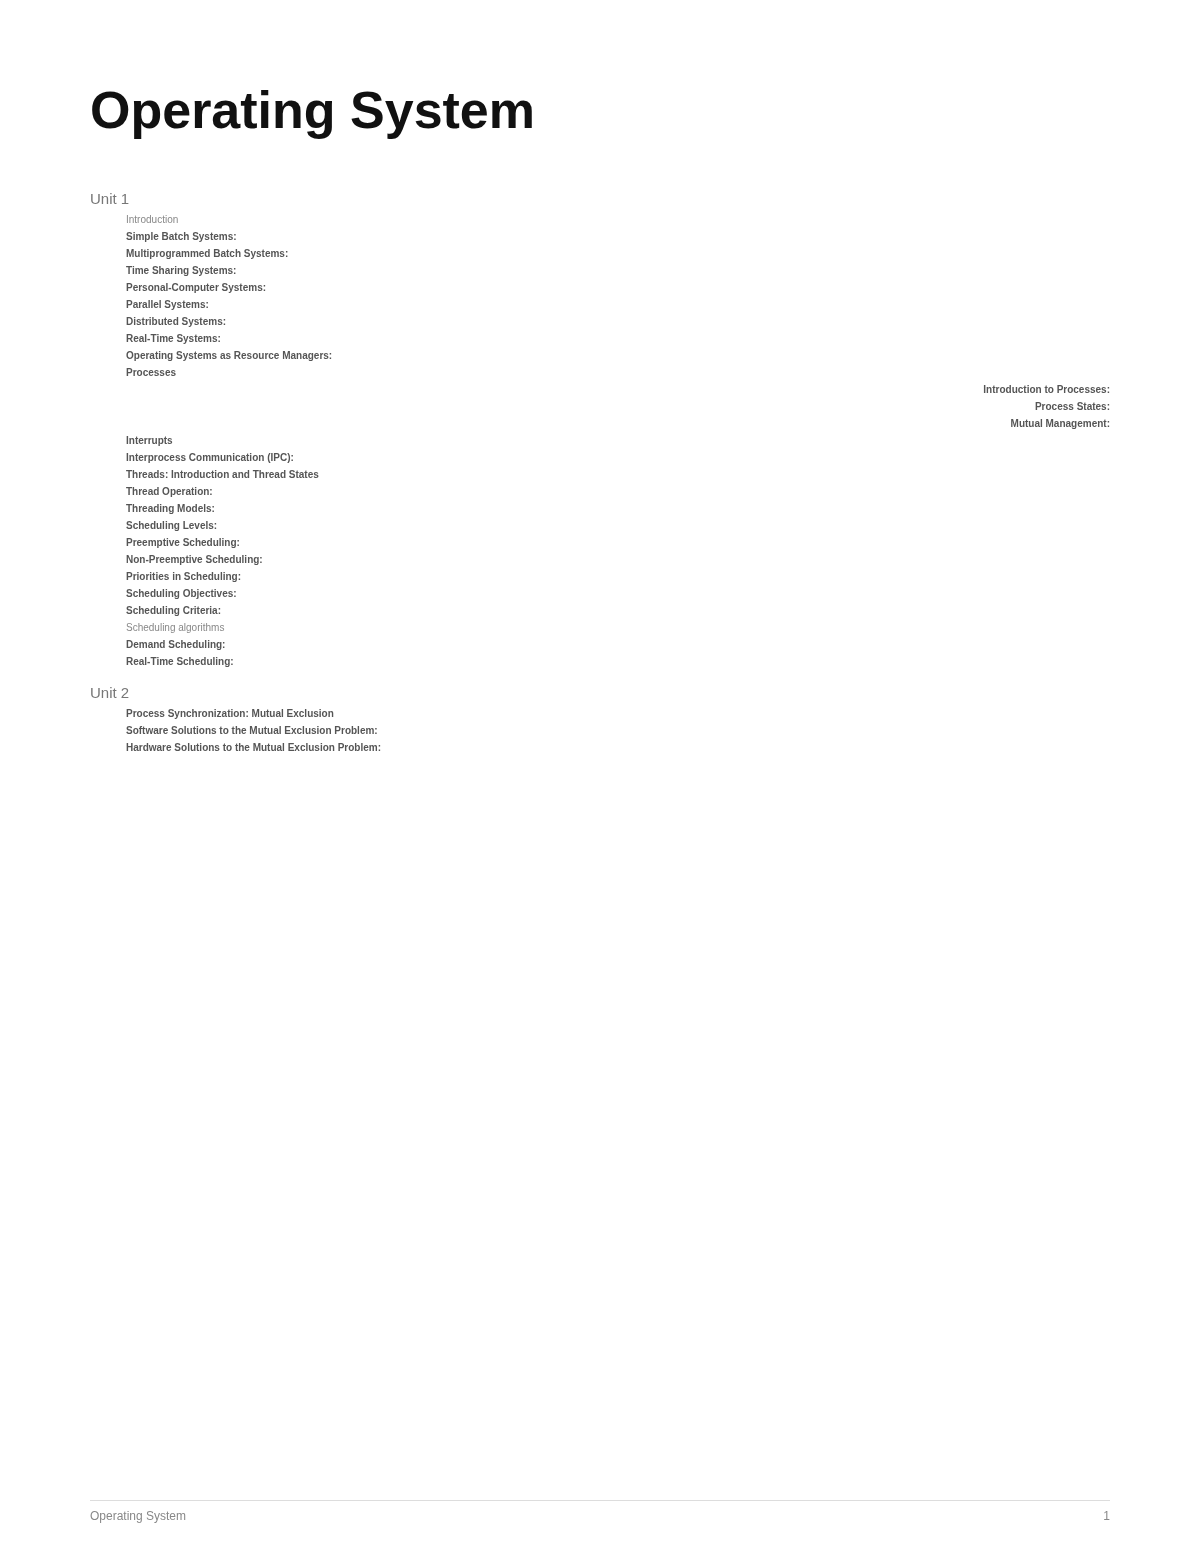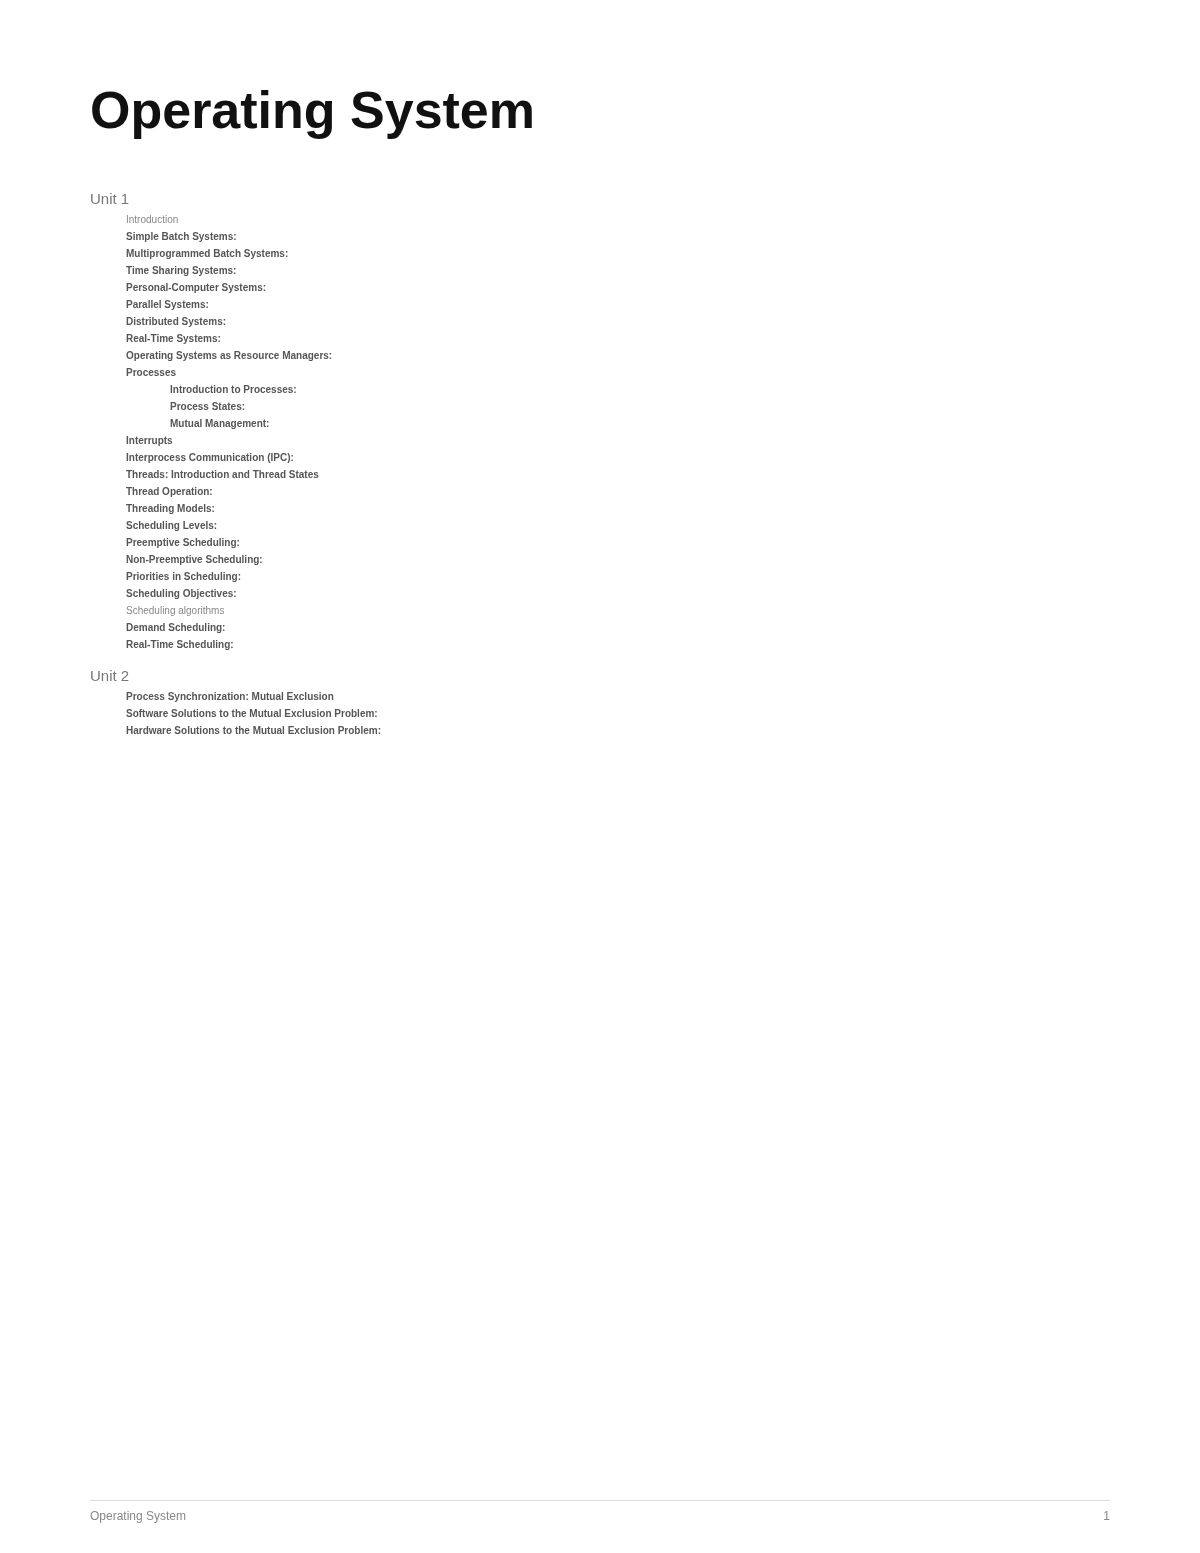--- a/index.html
+++ b/index.html
@@ -53,20 +53,21 @@
       cursor: pointer;
     }
 
     .toc-item.light {
       font-weight: normal;
       color: #888888;
     }
 
     .toc-item.sub {
       padding-left: 80px;
+      text-align: right;
     }
 
     .footer {
       position: absolute;
       bottom: 30px;
       left: 90px;
       right: 90px;
       display: flex;
       justify-content: space-between;
       align-items: center;
@@ -103,20 +104,21 @@
         <div class="toc-item">Interrupts</div>
         <div class="toc-item">Interprocess Communication (IPC):</div>
         <div class="toc-item">Threads: Introduction and Thread States</div>
         <div class="toc-item">Thread Operation:</div>
         <div class="toc-item">Threading Models:</div>
         <div class="toc-item">Scheduling Levels:</div>
         <div class="toc-item">Preemptive Scheduling:</div>
         <div class="toc-item">Non-Preemptive Scheduling:</div>
         <div class="toc-item">Priorities in Scheduling:</div>
         <div class="toc-item">Scheduling Objectives:</div>
+        <div class="toc-item">Scheduling Criteria:</div>
         <div class="toc-item light">Scheduling algorithms</div>
         <div class="toc-item">Demand Scheduling:</div>
         <div class="toc-item">Real-Time Scheduling:</div>
       </div>
 
     <div class="unit-label" style="margin-top: 14px;">Unit 2</div>
 
     <div id="unit2-items">
         <div class="toc-item">Process Synchronization: Mutual Exclusion</div>
         <div class="toc-item">Software Solutions to the Mutual Exclusion Problem:</div>

